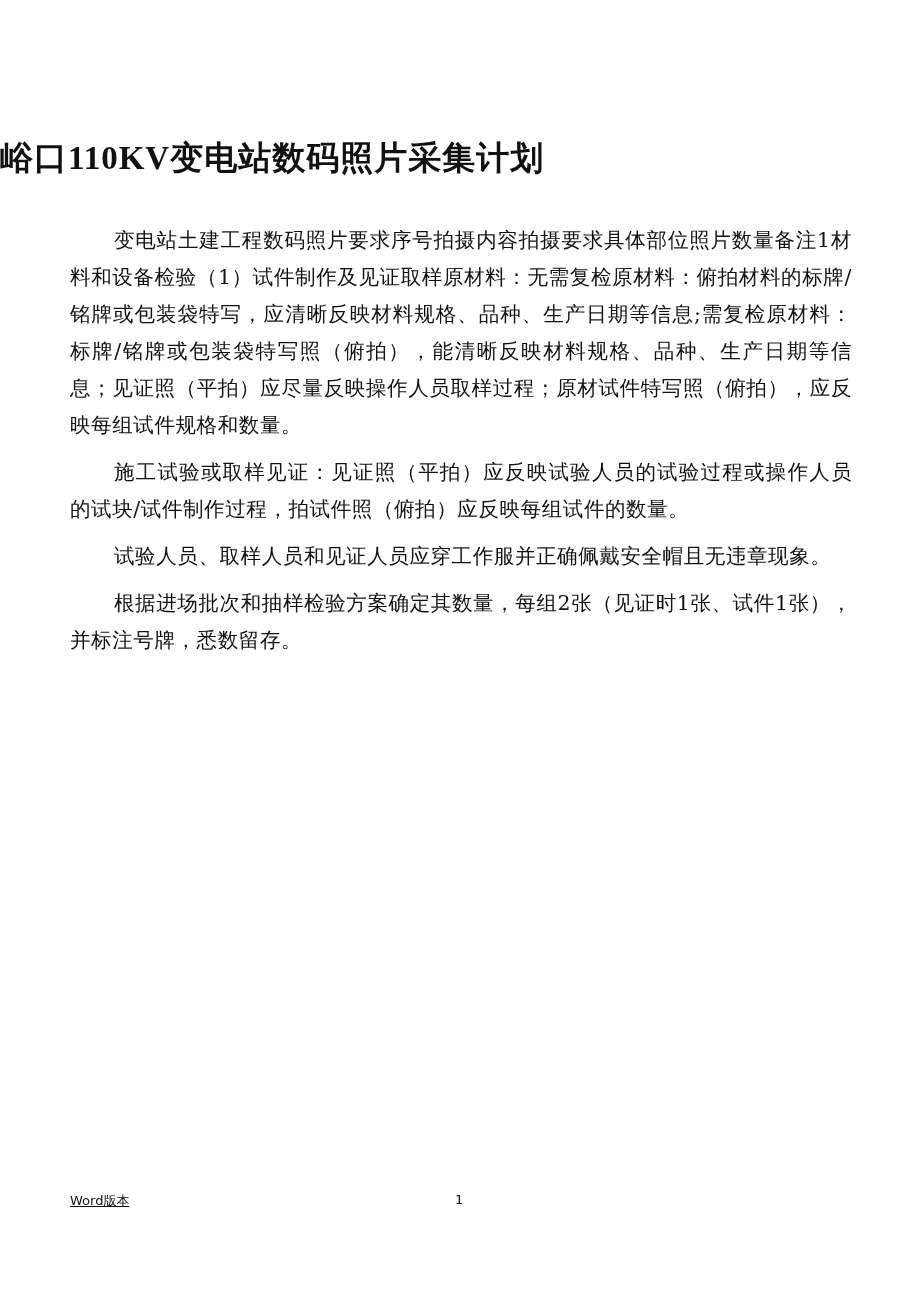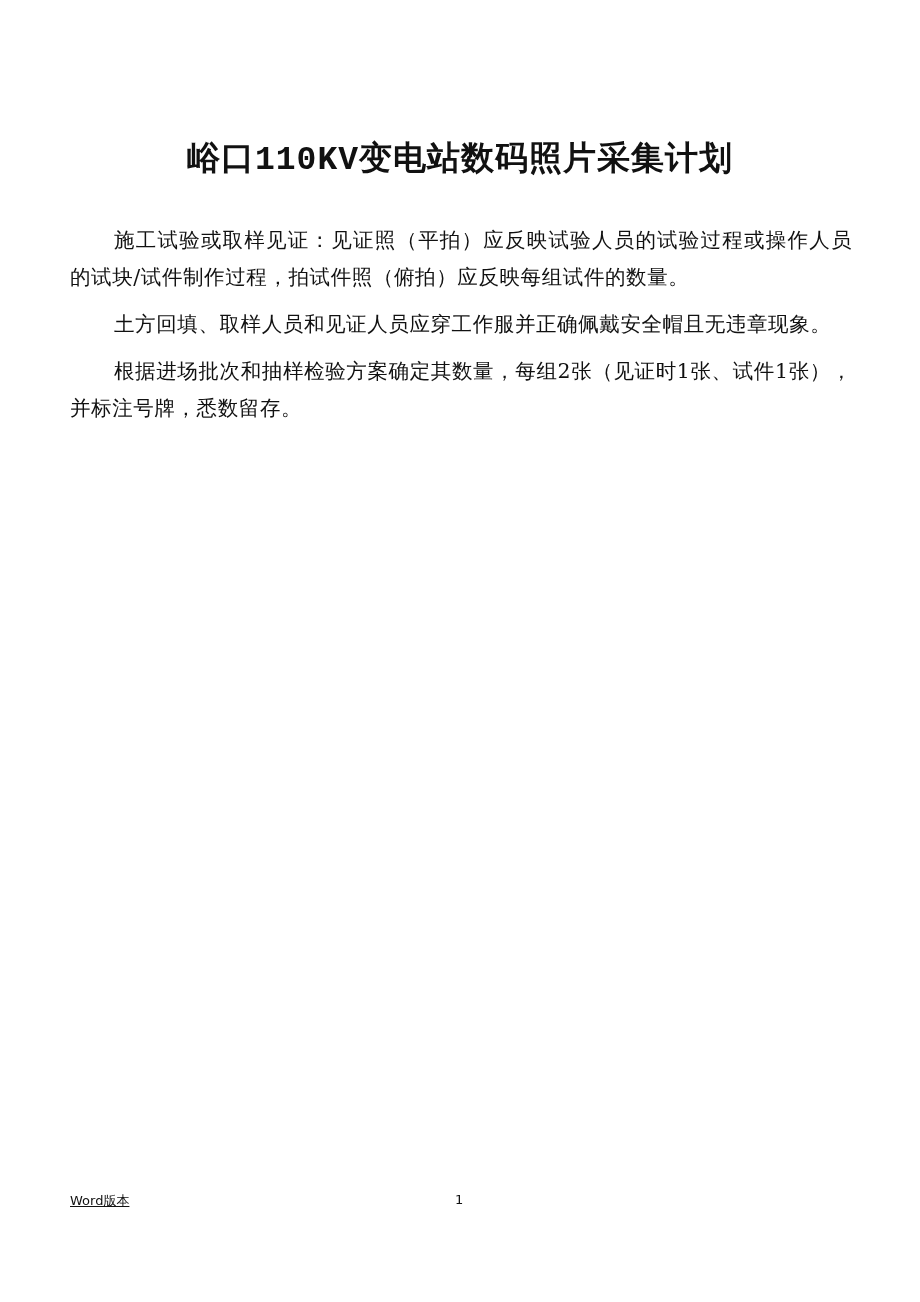--- a/index.html
+++ b/index.html
@@ -1,36 +1,37 @@
 <!DOCTYPE html>
 <html><head>
 <meta charset="utf-8">
 <style>
   html, body { margin: 0; padding: 0; background: #ffffff; }
   body { width: 920px; height: 1302px; position: relative; overflow: hidden;
          font-family: "DejaVu Serif", "Liberation Serif", serif; color: #111; }
   .page { position: absolute; left: 0; top: 0; width: 920px; height: 1302px; background: #fff; }
-  .title { position: absolute; left: 0; top: 136px; width: 920px; text-align: center;
-           font-family: Liberation Mono, monospace; font-weight: bold;
+  .title { position: absolute; left: 0; top: 136px; width: 920px; 
+           font-family: Liberation Serif, serif; font-weight: bold;
            font-size: 33px; letter-spacing: 1px; color: #111; }
   .body { position: absolute; left: 70px; top: 222px; width: 782px; }
   .para { margin: 0 0 10px 0; font-size: 20.5px; line-height: 37px;
           text-indent: 44px; text-align: justify; letter-spacing: 0.6px; }
   .footer-left { position: absolute; left: 70px; top: 1192px; font-size: 13px;
                  font-family: "DejaVu Sans", "Liberation Sans", sans-serif; text-decoration: underline; }
   .footer-page { position: absolute; left: 455px; top: 1192px; font-size: 13px;
                  font-family: "DejaVu Sans", "Liberation Sans", sans-serif; }
 </style>
 </head>
 <body>
 
 <div class="page">
   <div class="title">峪口110KV变电站数码照片采集计划</div>
 
   <div class="body">
+    <p class="para">变电站土建工程数码照片要求序号拍摄内容拍摄要求具体部位照片数量备注1材料和设备检验（1）试件制作及见证取样原材料：无需复检原材料：俯拍材料的标牌/铭牌或包装袋特写，应清晰反映材料规格、品种、生产日期等信息;需复检原材料：标牌/铭牌或包装袋特写照（俯拍），能清晰反映材料规格、品种、生产日期等信息；见证照（平拍）应尽量反映操作人员取样过程；原材试件特写照（俯拍），应反映每组试件规格和数量。</p>
     <p class="para">施工试验或取样见证：见证照（平拍）应反映试验人员的试验过程或操作人员的试块/试件制作过程，拍试件照（俯拍）应反映每组试件的数量。</p>
-    <p class="para">土方回填、取样人员和见证人员应穿工作服并正确佩戴安全帽且无违章现象。</p>
+    <p class="para">试验人员、取样人员和见证人员应穿工作服并正确佩戴安全帽且无违章现象。</p>
     <p class="para">根据进场批次和抽样检验方案确定其数量，每组2张（见证时1张、试件1张），并标注号牌，悉数留存。</p>
   </div>
 
   <div class="footer-left">Word版本</div>
   <div class="footer-page">1</div>
 </div>
 
 </body></html>

